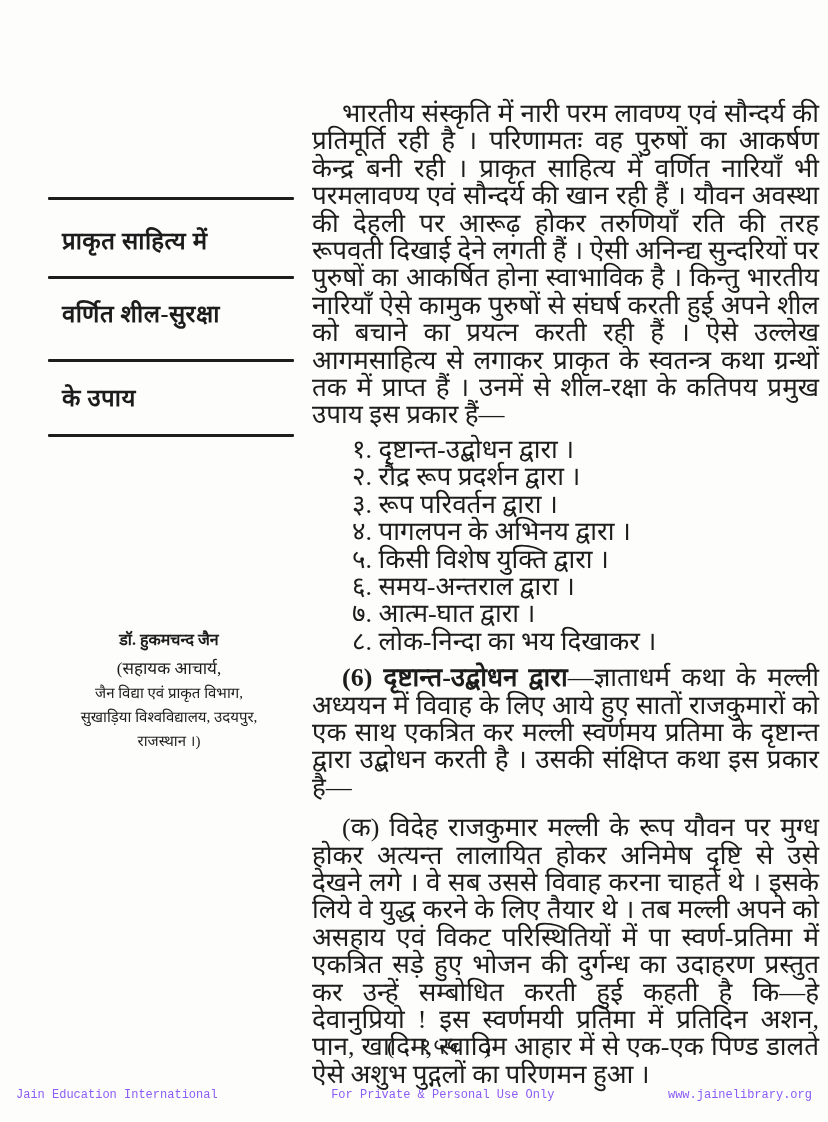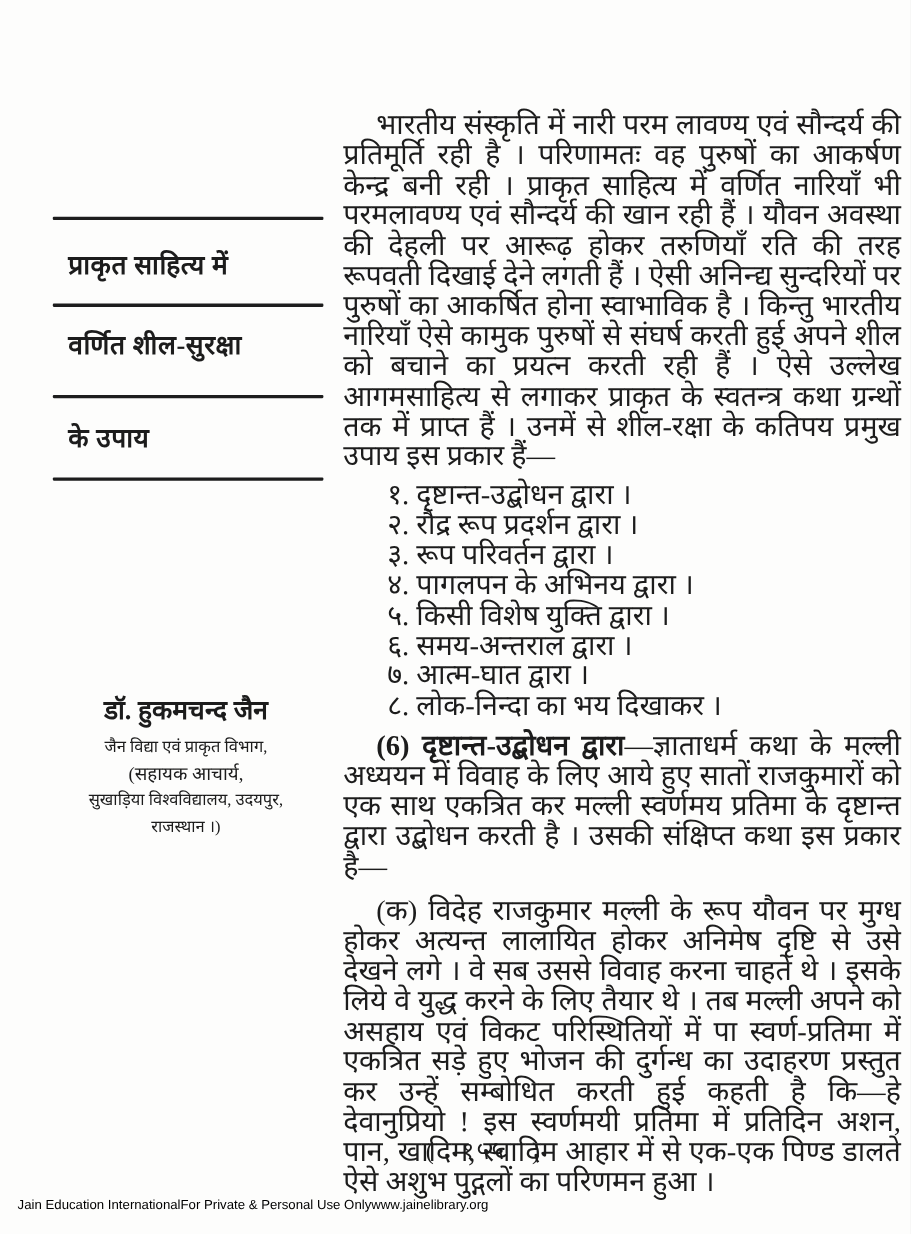--- a/index.html
+++ b/index.html
@@ -46,21 +46,21 @@
   .side-title-3 { top: 380px; }
 
   .author-block {
     position: absolute;
     left: 34px;
     top: 628px;
     width: 270px;
     text-align: center;
   }
   .author-name {
-    font-size: 24px;
+    font-size: 16px;
     font-weight: bold;
     margin-bottom: 7px;
     white-space: nowrap;
   }
   .author-detail {
     font-size: 15px;
     line-height: 24px;
     white-space: nowrap;
   }
   .author-detail.first { font-size: 17px; }
@@ -102,44 +102,44 @@
     letter-spacing: 2px;
   }
 
   
   .scan-footer {
     position: absolute;
     left: 0;
     right: 0;
     top: 1088px;
     display: flex;
-    justify-content: flex-start;
+    justify-content: space-between;
     padding: 0 16px;
-    font-family: Liberation Sans, sans-serif;
+    font-family: Liberation Mono, monospace;
     font-size: 12px;
-    color: #000000;
+    color: #8b5cf6;
   }
 </style>
 </head>
 <body>
 
 <div class="page">
 
   <div class="rule rule-1"></div>
   <div class="side-title-line side-title-1">प्राकृत साहित्य में</div>
   <div class="rule rule-2"></div>
   <div class="side-title-line side-title-2">वर्णित शील-सुरक्षा</div>
   <div class="rule rule-3"></div>
   <div class="side-title-line side-title-3">के उपाय</div>
   <div class="rule rule-4"></div>
 
   <div class="author-block">
     <div class="author-name">डॉ. हुकमचन्द जैन</div>
+    <div class="author-detail first">(सहायक आचार्य,</div>
     <div class="author-detail">जैन विद्या एवं प्राकृत विभाग,</div>
-    <div class="author-detail first">(सहायक आचार्य,</div>
     <div class="author-detail">सुखाड़िया विश्वविद्यालय, उदयपुर,</div>
     <div class="author-detail">राजस्थान ।)</div>
   </div>
 
   <div class="main-col">
     <p class="para-intro">भारतीय संस्कृति में नारी परम लावण्य एवं सौन्दर्य की प्रतिमूर्ति रही है । परिणामतः वह पुरुषों का आकर्षण केन्द्र बनी रही । प्राकृत साहित्य में वर्णित नारियाँ भी परमलावण्य एवं सौन्दर्य की खान रही हैं । यौवन अवस्था की देहली पर आरूढ़ होकर तरुणियाँ रति की तरह रूपवती दिखाई देने लगती हैं । ऐसी अनिन्द्य सुन्दरियों पर पुरुषों का आकर्षित होना स्वाभाविक है ।  किन्तु भारतीय नारियाँ ऐसे कामुक पुरुषों से संघर्ष करती हुई अपने शील को बचाने का प्रयत्न करती रही हैं । ऐसे उल्लेख आगमसाहित्य से लगाकर प्राकृत के स्वतन्त्र कथा ग्रन्थों तक में प्राप्त हैं ।  उनमें से शील-रक्षा के कतिपय प्रमुख उपाय इस प्रकार हैं—</p>
 
     <div class="method-list">
       <div class="list-item">१. दृष्टान्त-उद्बोधन द्वारा ।</div>
       <div class="list-item">२. रौद्र रूप प्रदर्शन द्वारा ।</div>

